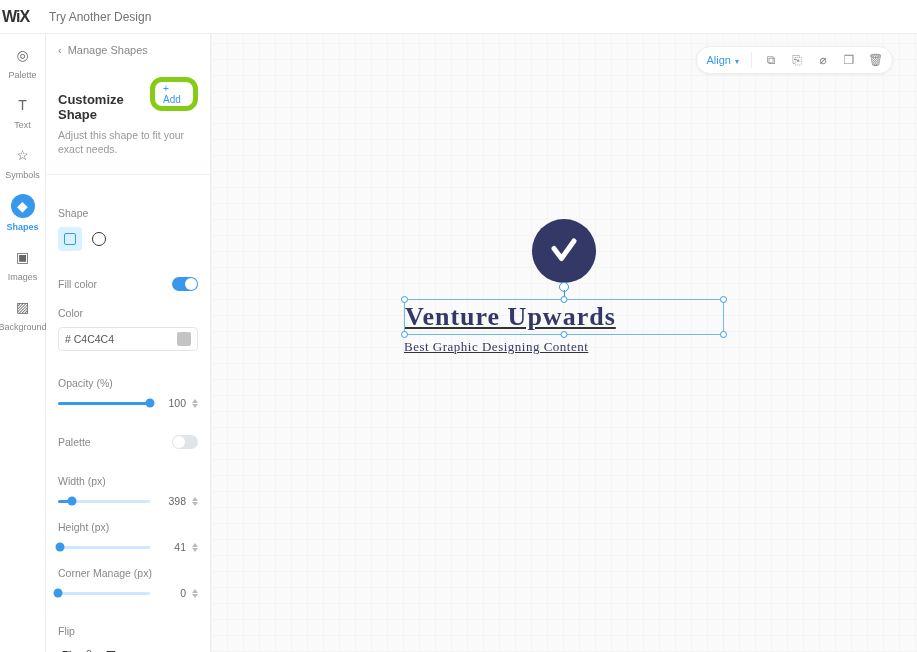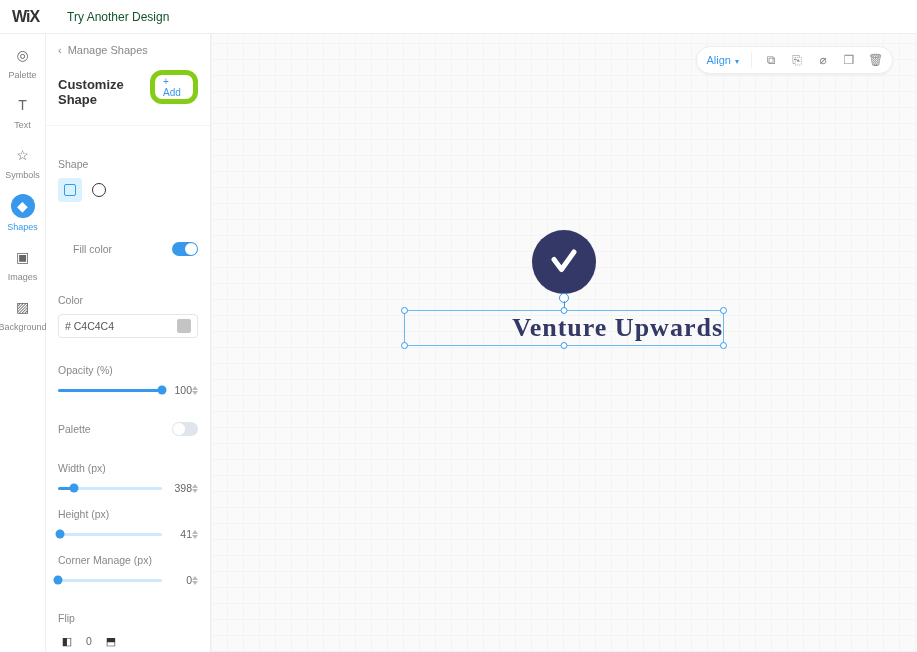--- a/index.html
+++ b/index.html
@@ -10,25 +10,25 @@
       width: 917px;
       height: 652px;
       overflow: hidden;
     }
     
     .topbar {
       height: 34px;
       display: flex;
       align-items: center;
       border-bottom: 1px solid #eee;
-      padding: 0 12px;
-      gap: 28px;
+      padding: 0 2px;
+      gap: 20px;
     }
     .logo { font-weight: 900; font-size: 16px; letter-spacing: -1px; }
-    .top-link { font-size: 12px; color: #14532d; cursor: pointer; }
+    .top-link { font-size: 12px; color: #737373; cursor: pointer; }
 
     .main { display: flex; height: calc(100% - 34px); }
 
     
     .rail {
       width: 46px;
       border-right: 1px solid #eee;
       display: flex;
       flex-direction: column;
       align-items: center;
@@ -41,34 +41,34 @@
     }
     .rail-icon {
       width: 22px; height: 22px; display:flex; align-items:center; justify-content:center;
       font-size: 14px; color: #666;
     }
     .rail-item.active .rail-icon {
       background: #3899ec; color: #fff; border-radius: 50%;
       width: 24px; height: 24px;
     }
     .rail-label { font-size: 9px; color: #888; margin-top: 4px; }
-    .rail-item.active .rail-label { color: #3899ec; }
+    .rail-item.active .rail-label { color: #3899ec; font-weight: bold; }
 
     
     .panel {
       width: 165px;
       border-right: 1px solid #eee;
       padding: 10px 12px 10px 12px;
       overflow-y: auto;
       position: relative;
     }
     .panel::-webkit-scrollbar { width: 6px; }
     .panel::-webkit-scrollbar-thumb { background: #b7e0ff; border-radius: 3px; }
     .back-row { display:flex; align-items:center; gap:6px; font-size:11px; color:#888; cursor:pointer;}
-    .panel h2 { font-size: 13px; font-weight: 700; margin-top: 11px; }
+    .panel h2 { font-size: 13px; font-weight: 700; margin-top: 26px; }
     .add-btn { display:inline-flex; align-items:center; border:5px solid #84cc16; color:#3899ec;
       border-radius: 12px; padding:1px 8px; font-size:10px; cursor:pointer;}
     .title-row{display:flex;align-items:center;justify-content:space-between;margin-top:10px;}
     .panel-desc { font-size:10.5px; color:#999; margin-top:6px; line-height:1.35; }
 
     .section-label { font-size:10.5px; color:#888; margin-top:26px; margin-bottom:8px; display:block;}
     .first-section { margin-top:20px; }
 
     .shape-choice { display:flex; gap:10px; margin-top:6px; align-items:center;}
     .shape-sq { width:24px; height:24px; border-radius:4px; background:#d9f2ff;
@@ -78,21 +78,21 @@
 
     .row-between{display:flex;align-items:center;justify-content:space-between;}
     .toggle{width:26px;height:14px;background:#3899ec;border-radius:8px;position:relative;cursor:pointer;}
     .toggle::after{content:'';position:absolute;right:1px;top:1px;width:12px;height:12px;background:#fff;border-radius:50%;}
     .toggle-off{width:26px;height:14px;background:#dfe5eb;border-radius:8px;position:relative;cursor:pointer;}
     .toggle-off::after{content:'';position:absolute;left:1px;top:1px;width:12px;height:12px;background:#fff;border-radius:50%;}
 
     .color-input{display:flex;align-items:center;justify-content:space-between;border:1px solid #e0e6ec;border-radius:4px;padding:4px 6px;font-size:10.5px;color:#555;}
     .color-swatch{width:14px;height:14px;background:#c4c4c4;border-radius:2px;}
 
-    .slider-row{display:flex;align-items:center;justify-content:space-between;}
+    .slider-row{display:flex;align-items:center;gap:6px;justify-content:space-between;}
     .slider{flex:1;height:3px;background:#cce9ff;border-radius:2px;position:relative;cursor:pointer;}
     .slider .fill{position:absolute;height:100%;background:#3899ec;border-radius:2px;}
     .slider .thumb{position:absolute;top:50%;width:9px;height:9px;background:#3899ec;border-radius:50%;transform:translate(-50%,-50%);}
     .num{font-size:10.5px;color:#666;width:30px;text-align:right;}
     .step{display:inline-flex;flex-direction:column;gap:1px;}
     .step span{width:0;height:0;border-left:3px solid transparent;border-right:3px solid transparent;cursor:pointer;}
     .step .up{border-bottom:4px solid #bbb;}
     .step .down{border-top:4px solid #bbb;}
 
     .flip-row{display:flex;gap:10px;align-items:center;margin-top:4px;}
@@ -102,21 +102,21 @@
     .canvas-wrap{flex:1;position:relative;background:#fafafa;background-image:
       repeating-linear-gradient(0deg,#f4f4f4 0,#f4f4f4 1px,transparent 1px,transparent 16px),
       repeating-linear-gradient(90deg,#f4f4f4 0,#f4f4f4 1px,transparent 1px,transparent 16px);
       overflow:hidden;}
     .canvas-toolbar{position:absolute;top:12px;right:24px;background:#fff;border:1px solid #eee;
       border-radius:18px;padding:5px 10px;display:flex;align-items:center;gap:12px;box-shadow:0 1px 3px rgba(0,0,0,0.05);}
     .align-btn{display:flex;align-items:flex-end;color:#3899ec;font-size:11px;gap:4px;cursor:pointer;}
     .toolbar-icon{color:#888;cursor:pointer;font-size:12px;width:14px;text-align:center;}
     .divider{width:1px;height:16px;background:#eee;}
 
-    .logo-block{position:absolute;top:196px;left:50%;transform:translateX(-50%);text-align:right;width:320px;}
+    .logo-block{position:absolute;top:185px;left:50%;transform:translateX(-50%);text-align:left;width:320px;text-decoration:underline;}
     .logo-circle{width:64px;height:64px;background:#333866;border-radius:50%;margin:0 auto 16px;display:flex;align-items:center;justify-content:center;}
     .logo-circle svg{width:30px;height:30px;}
     .brand-title{font-family:Georgia,serif;font-size:26px;font-weight:bold;color:#333866;letter-spacing:1px;}
     .brand-sub{font-family:Georgia,serif;font-size:13px;color:#333866;letter-spacing:0.5px;margin-top:4px;}
     .sel-box{border:1px solid #6fb8ef;position:relative;padding:2px 0;}
     .handle{position:absolute;width:7px;height:7px;background:#fff;border:1px solid #3899ec;border-radius:50%;}
     .h-tl{top:-4px;left:-4px;}.h-tr{top:-4px;right:-4px;}.h-bl{bottom:-4px;left:-4px;}.h-br{bottom:-4px;right:-4px;}
     .h-tm{top:-4px;left:50%;transform:translateX(-50%);}
     .h-bm{bottom:-4px;left:50%;transform:translateX(-50%);}
     .rot-handle{position:absolute;top:-18px;left:50%;transform:translateX(-50%);width:4px;height:14px;}
@@ -164,36 +164,37 @@
 
   <div class="panel">
     <div class="back-row">
       <span>‹</span>
       <span>Manage Shapes</span>
     </div>
     <div class="title-row">
       <h2>Customize Shape</h2>
       <span class="add-btn">+ Add</span>
     </div>
+    <p class="panel-desc">Adjust this shape to fit your exact needs.</p>
 
     <div class="panel-scroll-shadow" style="margin-top:18px;">
     <span class="section-label first-section">Shape</span>
     <div class="shape-choice">
       <div class="shape-sq">
             <div class="inner"></div>
           </div>
       <div class="shape-ci"></div>
     </div>
 
     <div class="row-between" style="margin-top:26px;">
-      <span class="section-label" style="margin:15px">Fill color</span>
+      <span class="section-label" style="margin:0">Fill color</span>
       <div class="toggle"></div>
     </div>
 
-    <span class="section-label" style="margin-top:24px">Color</span>
+    <span class="section-label" style="margin-top:16px">Color</span>
     <div class="color-input">
       <span># C4C4C4</span>
       <div class="color-swatch"></div>
     </div>
 
     <span class="section-label">Opacity (%)</span>
     <div class="slider-row">
       <div class="slider">
         <div class="fill" style="width:100%"></div>
             <div class="thumb" style="left:100%"></div>
@@ -282,15 +283,16 @@
       <div class="sel-box">
         <div class="rot-handle"></div>
         <div class="handle h-tl"></div>
         <div class="handle h-tm"></div>
         <div class="handle h-tr"></div>
         <div class="handle h-bl"></div>
         <div class="handle h-bm"></div>
         <div class="handle h-br"></div>
         <div class="brand-title">Venture Upwards</div>
       </div>
+      <div class="brand-sub">Best Graphic Designing Content</div>
     </div>
   </div>
 </div>
 
 </body></html>

